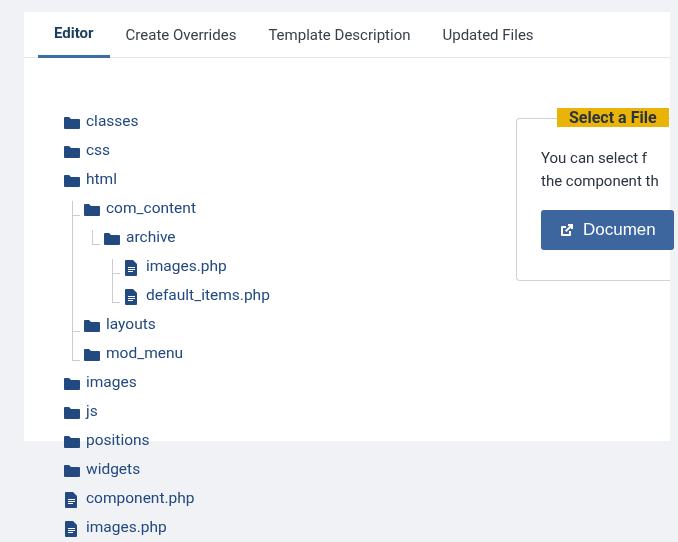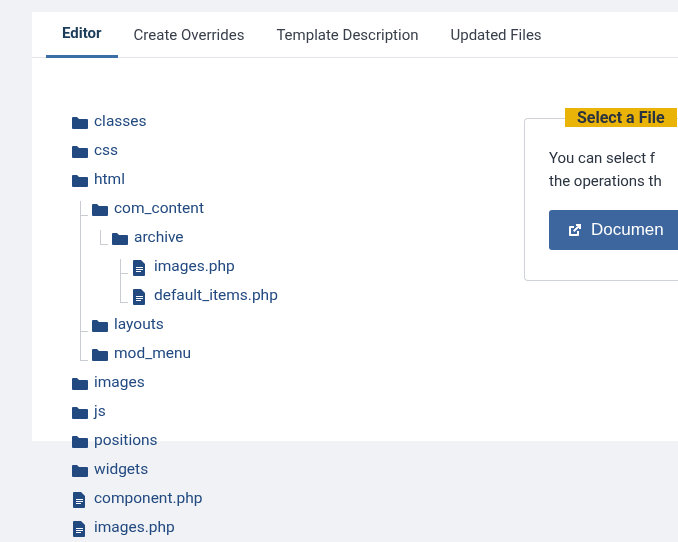--- a/index.html
+++ b/index.html
@@ -6,21 +6,21 @@
     body {
       font-family: -apple-system, BlinkMacSystemFont, "Segoe UI", Roboto, Arial, sans-serif;
       background: #f0f2f5;
       color: #1f2a37;
       width: 678px;
       height: 542px;
       overflow: hidden;
     }
     .panel {
       background: #fff;
-      margin-left: 32px;
+      margin-left: 24px;
       margin-top: 12px;
       width: 646px;
       height: 429px;
       position: relative;
     }
     .tabs {
       display: flex;
       border-bottom: 1px solid #e2e6ea;
       padding-left: 14px;
       height: 46px;
@@ -298,21 +298,21 @@
         <span class="label">images.php</span>
       </div>
 
     </div>
   </div>
 
   <div class="side-box">
     <div class="side-box-title">Select a File</div>
     <div class="side-text">
       <span>You can select f</span><br>
-      <span>the operations th</span>
+      <span>the component th</span>
     </div>
     <button class="doc-button">
       <span>
         <svg width="16" height="16" viewBox="0 0 16 16">
             <path fill="#fff" d="M12 9v4a1 1 0 0 1-1 1H3a1 1 0 0 1-1-1V5a1 1 0 0 1 1-1h4v2H4v6h6v-3h2zM9 2h5v5h-2V5.4L7.4 10 6 8.6 10.6 4H9V2z"></path>
           </svg>
       </span>
       <span>Documen</span>
     </button>
   </div>

